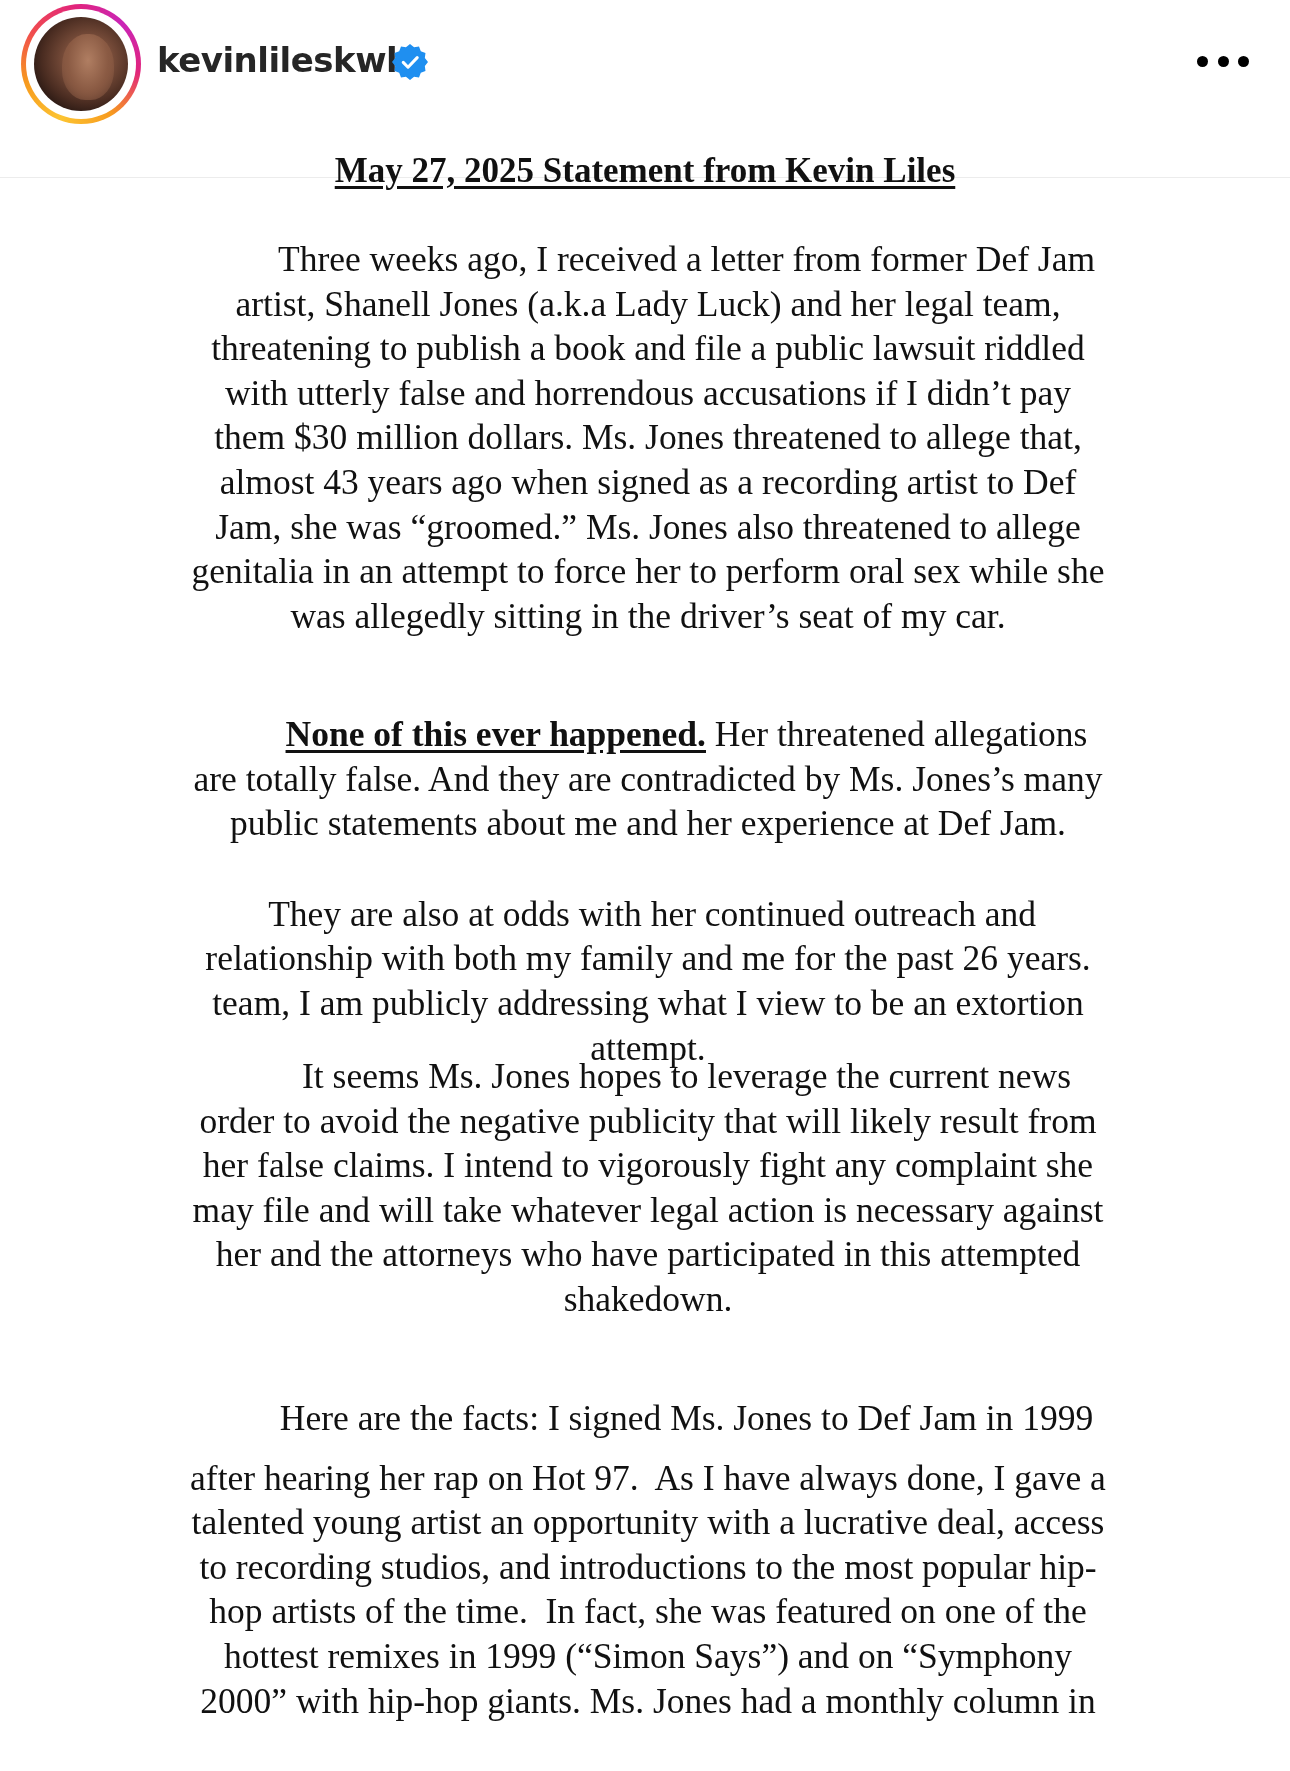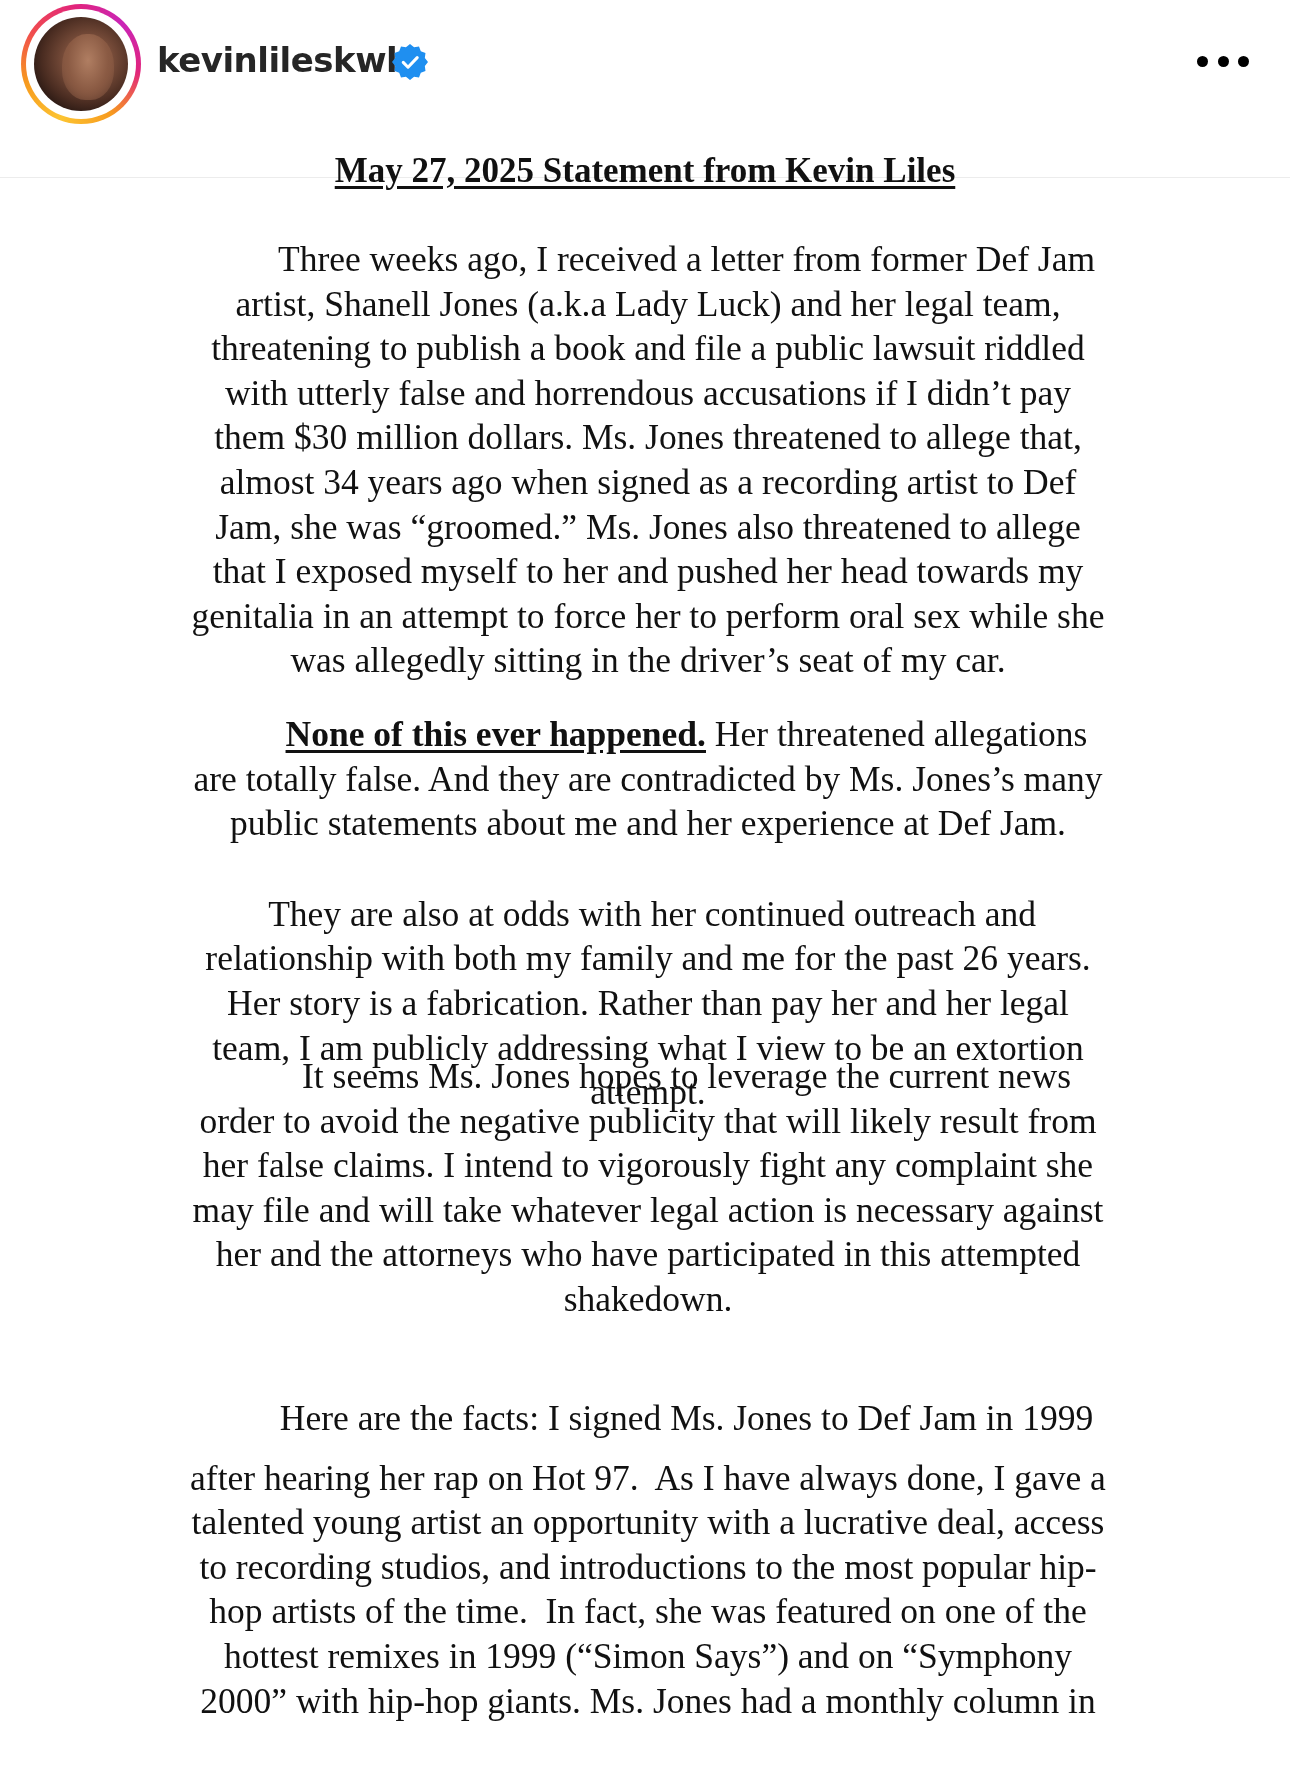--- a/index.html
+++ b/index.html
@@ -80,34 +80,32 @@
 
 <main class="doc">
   <h1 class="doc-title">May 27, 2025 Statement from Kevin Liles</h1>
 
   <p class="para" style="top:96px;">
     <span class="line indent">Three weeks ago, I received a letter from former Def Jam</span>
     <span class="line">artist, Shanell Jones (a.k.a Lady Luck) and her legal team,</span>
     <span class="line">threatening to publish a book and file a public lawsuit riddled</span>
     <span class="line">with utterly false and horrendous accusations if I didn’t pay</span>
     <span class="line">them $30 million dollars. Ms. Jones threatened to allege that,</span>
-    <span class="line">almost 34 years ago when signed as a recording artist to Def</span>
+    <span class="line">almost 43 years ago when signed as a recording artist to Def</span>
     <span class="line">Jam, she was “groomed.” Ms. Jones also threatened to allege</span>
-    <span class="line">that I exposed myself to her and pushed her head towards my</span>
     <span class="line">genitalia in an attempt to force her to perform oral sex while she</span>
     <span class="line">was allegedly sitting in the driver’s seat of my car.</span>
   </p>
 
   <p class="para" style="top:571px;">
     <span class="line indent"><span class="emph">None of this ever happened.</span><span> Her threatened allegations</span></span>
     <span class="line">are totally false. And they are contradicted by Ms. Jones’s many</span>
     <span class="line">public statements about me and her experience at Def Jam.</span>
     <span class="line" style="white-space:pre;margin-top:46px;"> They are also at odds with her continued outreach and</span>
     <span class="line">relationship with both my family and me for the past 26 years.</span>
-    <span class="line">Her story is a fabrication. Rather than pay her and her legal</span>
     <span class="line">team, I am publicly addressing what I view to be an extortion</span>
     <span class="line">attempt.</span>
   </p>
 
   <p class="para" style="top:913px;">
     <span class="line indent">It seems Ms. Jones hopes to leverage the current news</span>
     <span class="line">order to avoid the negative publicity that will likely result from</span>
     <span class="line">her false claims. I intend to vigorously fight any complaint she</span>
     <span class="line">may file and will take whatever legal action is necessary against</span>
     <span class="line">her and the attorneys who have participated in this attempted</span>

